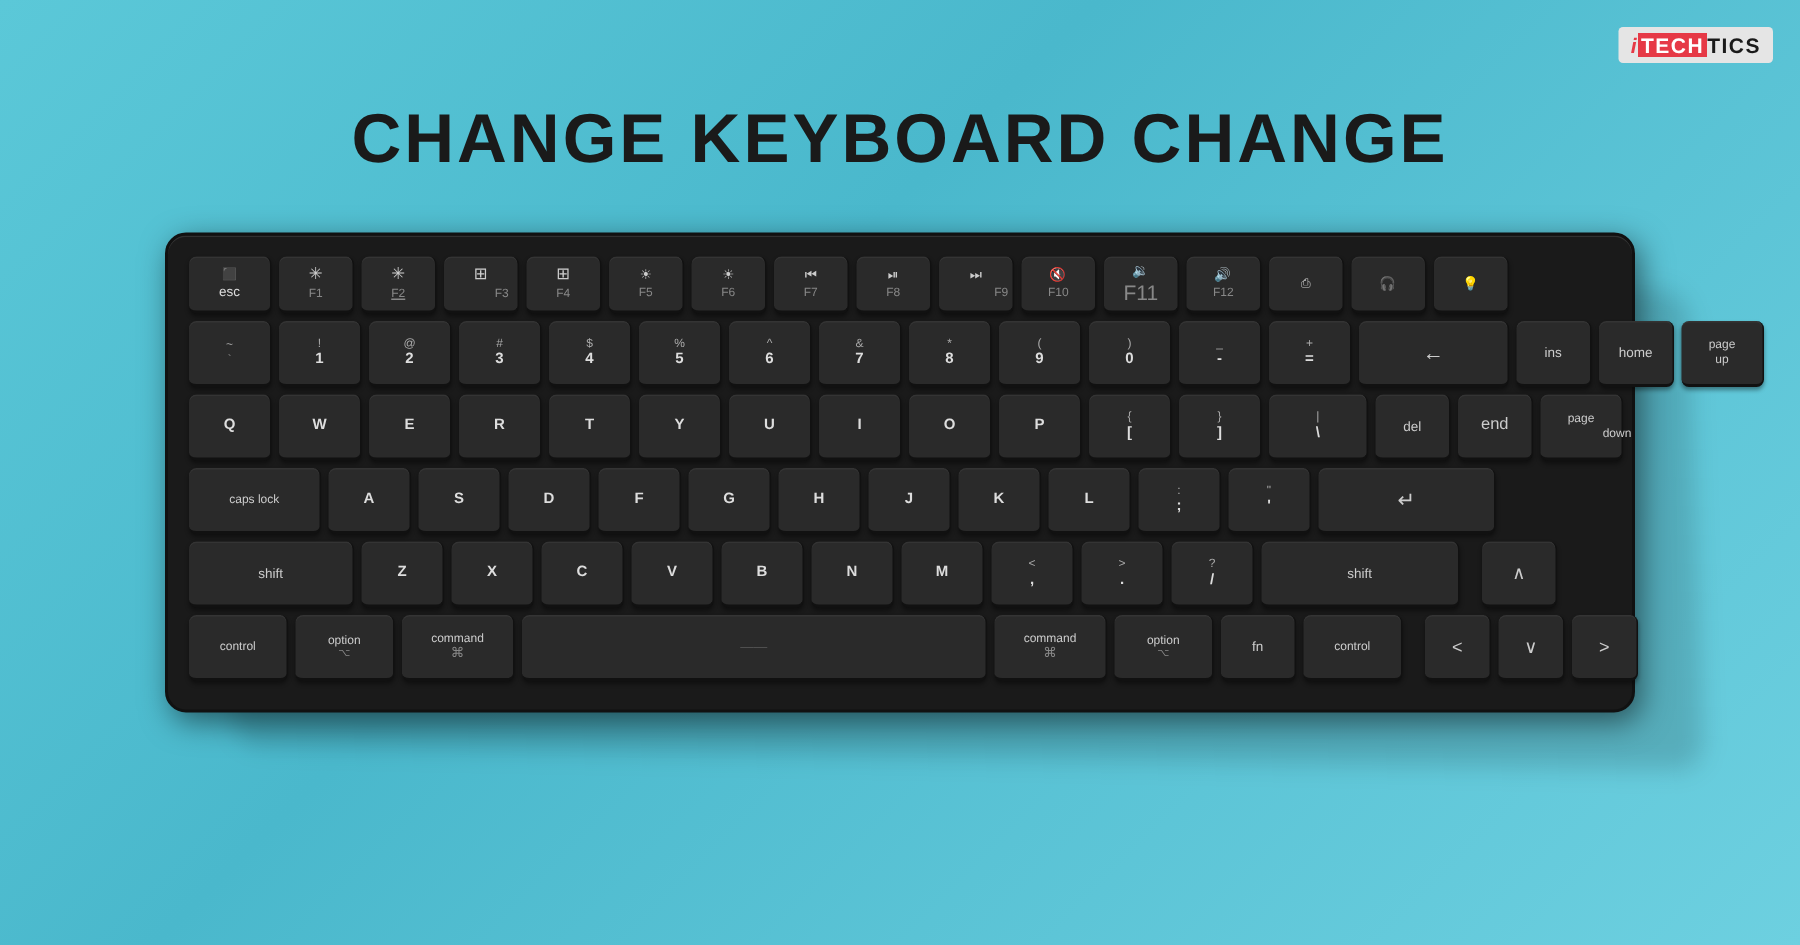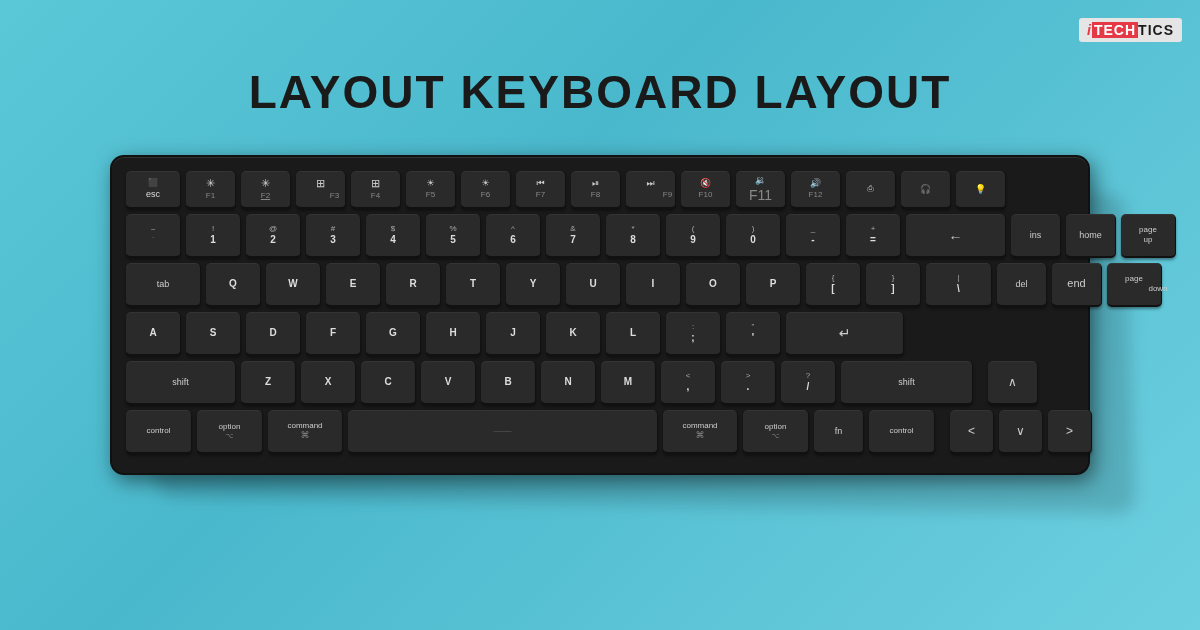--- a/index.html
+++ b/index.html
@@ -126,21 +126,21 @@
       gap: 1px;
     }
   </style>
 </head>
 <body>
 
 <div class="logo">
   <span style="color:#e63946;font-style:italic;">i</span><span style="background:#e63946;color:white;padding:0 2px;">TECH</span><span style="color:#1a1a1a;">TICS</span>
 </div>
 
-<div class="title">LAYOUT KEYBOARD LAYOUT</div>
+<div class="title">CHANGE KEYBOARD CHANGE</div>
 
 <div class="keyboard-wrapper">
   <div class="keyboard-shadow"></div>
   <div class="keyboard">
 
     <div class="key-row">
       <div class="key fn-row w-55">
         <div class="key-3line">
           <span style="font-size:8px;color:#aaa;">⬛</span>
           <span style="font-size:9px;color:#ddd;">esc</span>
@@ -291,23 +291,20 @@
       <div class="key w-50">
         <span style="font-size:9px;">home</span>
       </div>
       <div class="key w-55">
         <span style="font-size:8px;">page</span>
         <span style="font-size:8px;">up</span>
       </div>
     </div>
 
     <div class="key-row">
-      <div class="key w-75">
-        <span style="font-size:9px;">tab</span>
-      </div>
       <div class="key w-55">
           <span class="main-label">Q</span>
         </div>
       <div class="key w-55">
           <span class="main-label">W</span>
         </div>
       <div class="key w-55">
           <span class="main-label">E</span>
         </div>
       <div class="key w-55">
@@ -349,20 +346,23 @@
       <div class="key w-50">
           <span style="font-size:11px;">end</span>
         </div>
       <div class="key w-55">
         <span style="font-size:8px;">page</span>
         <span style="font-size:8px;margin-left:48px;">down</span>
       </div>
     </div>
 
     <div class="key-row">
+      <div class="key w-88">
+        <span style="font-size:8px;">caps lock</span>
+      </div>
       <div class="key w-55">
           <span class="main-label">A</span>
         </div>
       <div class="key w-55">
           <span class="main-label">S</span>
         </div>
       <div class="key w-55">
           <span class="main-label">D</span>
         </div>
       <div class="key w-55">

